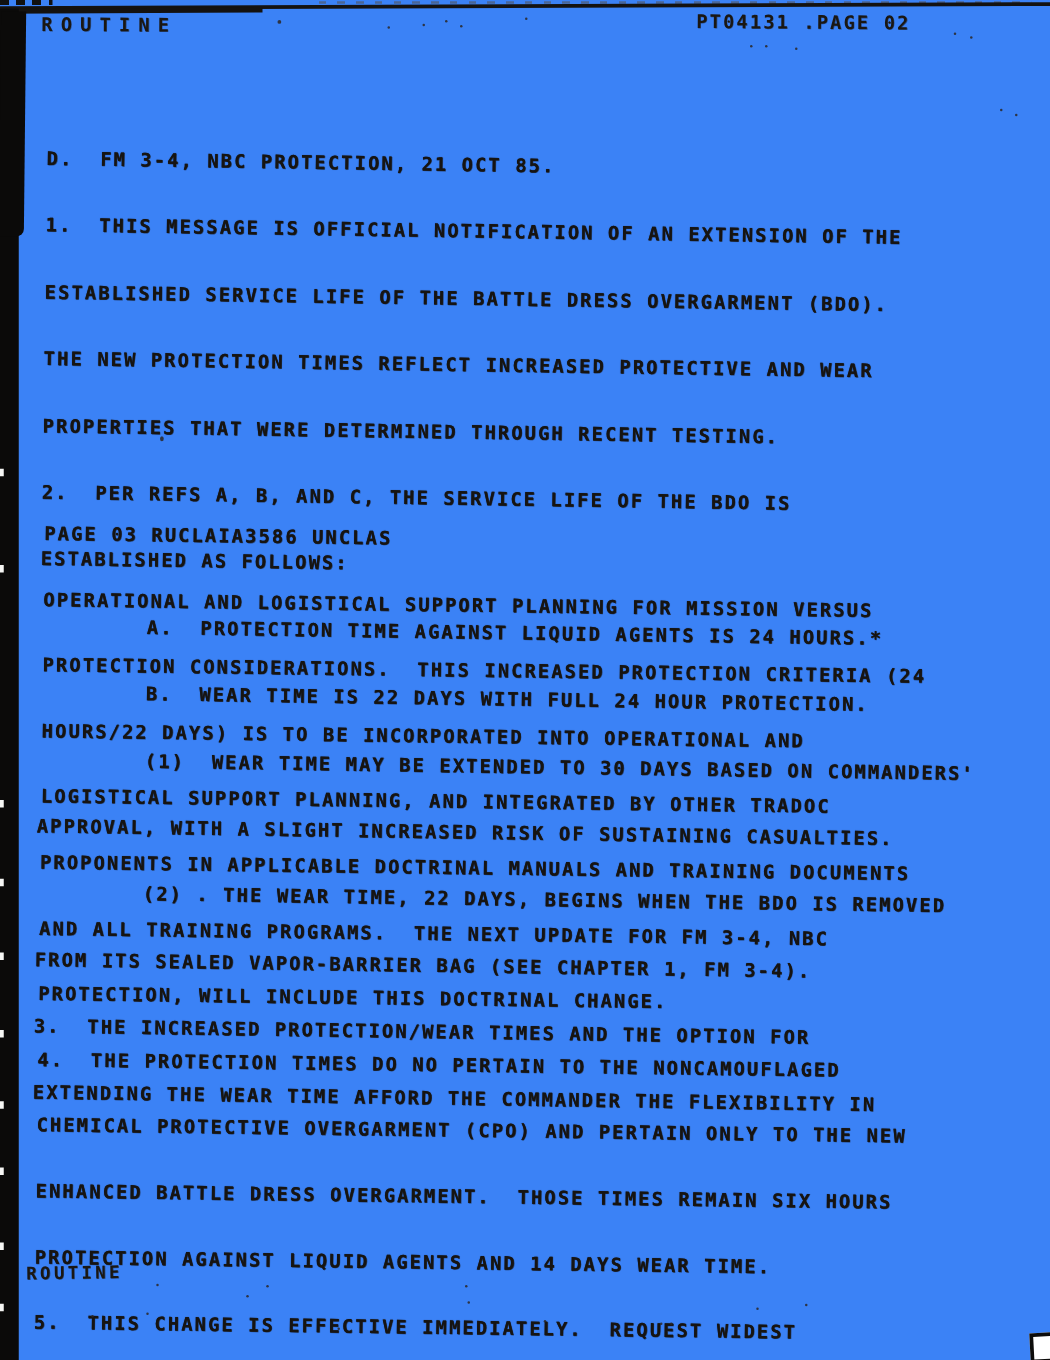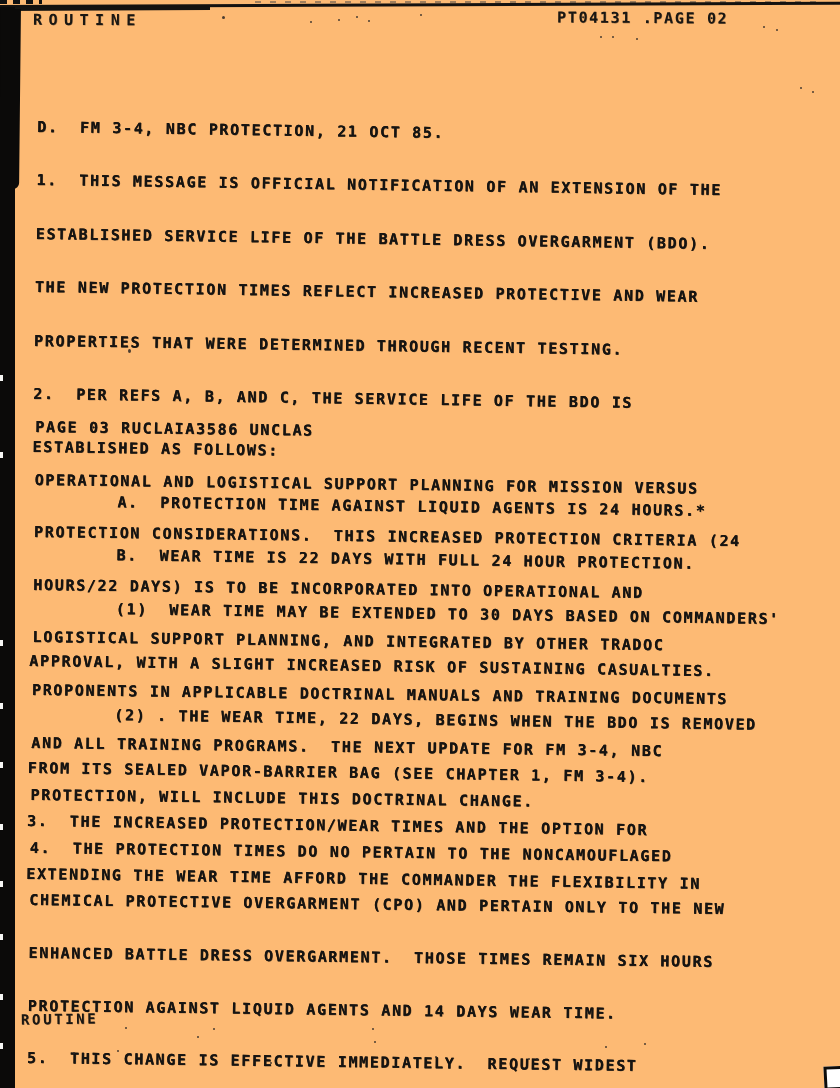--- a/index.html
+++ b/index.html
@@ -5,21 +5,21 @@
   html, body { margin: 0; padding: 0; }
   body {
     width: 840px; height: 1088px;
     background: #ffffff;
     font-family: "DejaVu Sans Mono", monospace;
     overflow: hidden;
   }
   #page {
     position: relative;
     width: 840px; height: 1088px;
-    background: #fdba74;
+    background: #3b82f6;
     overflow: hidden;
   }
 
   
   .tblock {
     position: absolute;
     font-weight: bold;
     font-size: 15px;
     letter-spacing: 1.68px;
     color: #161412;

